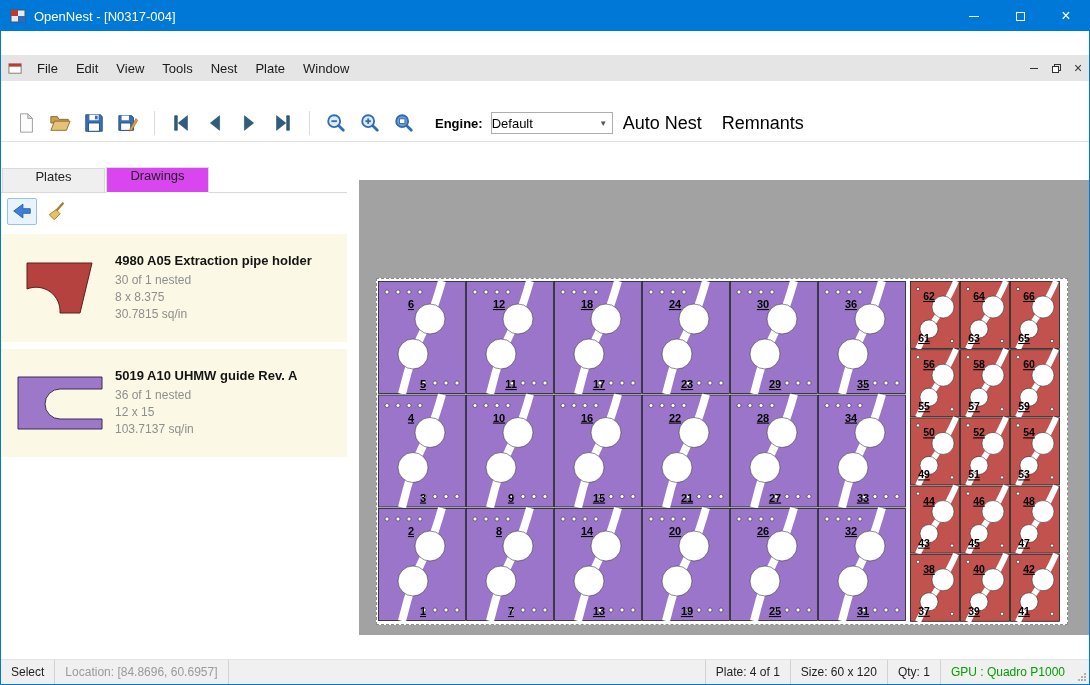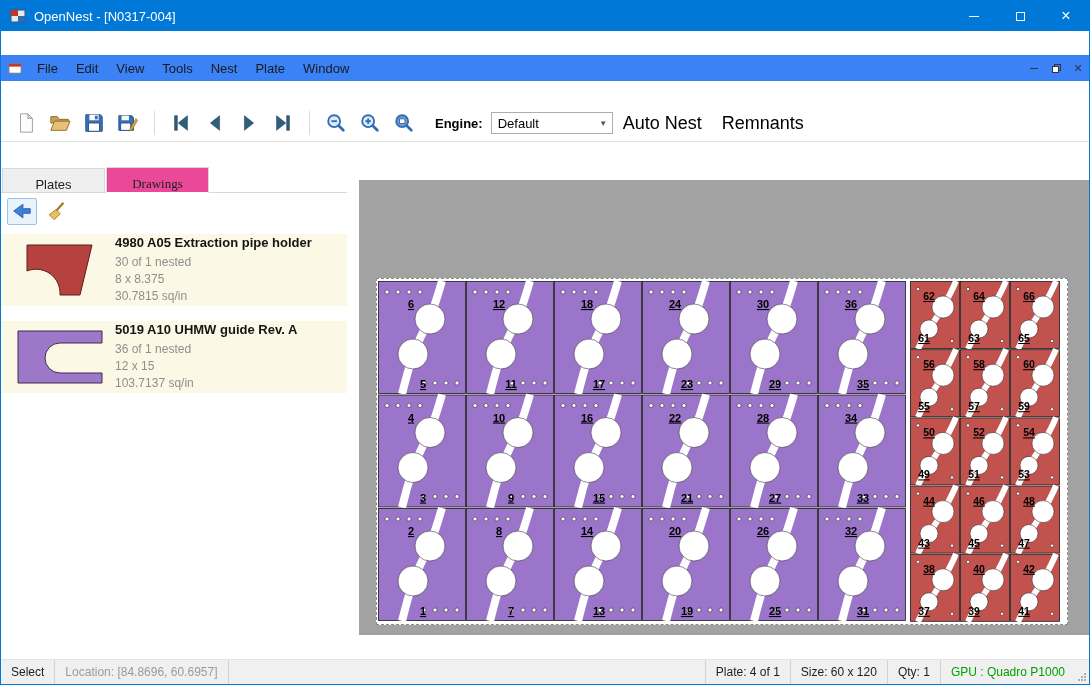--- a/index.html
+++ b/index.html
@@ -10,54 +10,54 @@
   .titlebar { height:30px; background:#0078d7; display:flex; align-items:center; color:#fff; font-size:13px; flex:0 0 auto; }
   .app-icon { width:16px; height:16px; margin:0 8px 0 9px; }
   .titlebar .title { white-space:nowrap; }
   .tb-spacer { flex:1; }
   .cap-btn { width:46px; height:30px; display:flex; align-items:center; justify-content:center; color:#fff; }
   .glyph-min { display:inline-block; width:10px; border-bottom:1px solid #fff; }
   .glyph-max { display:inline-block; width:9px; height:9px; border:1px solid #fff; }
   .cap-close { font-size:16px; line-height:16px; }
 
   
-  .menubar { height:26px; display:flex; align-items:center; background:#3b82f6; font-size:13px; color:#1a1a1a; }
+  .menubar { height:26px; display:flex; align-items:center; background:#e5e5e5; font-size:13px; color:#1a1a1a; }
   .mdi-icon { width:15px; height:15px; margin:0 5px 0 7px; }
   .menu-item { padding:0 9px; height:100%; display:flex; align-items:center; cursor:default; }
   .mdi-ctrl { width:22px; height:20px; display:flex; align-items:center; justify-content:center; color:#333; }
   .mdi-min { display:inline-block; width:8px; border-bottom:1px solid #333; }
   .mdi-close { font-size:14px; }
 
   
   .toolbar { height:37px; display:flex; align-items:center; padding:0 8px; background:#fff; border-bottom:1px solid #e2e2e2; flex:0 0 auto; }
   .tb-btn { width:30px; height:28px; display:flex; align-items:center; justify-content:center; margin:0 2px; border:1px solid transparent; }
   .tb-sep { width:1px; height:24px; background:#dcdcdc; margin:0 9px; }
   .engine-label { font-weight:bold; font-size:13px; margin-left:14px; }
-  .combo { width:122px; height:22px; border:1px solid #adadad; background:#fff; display:flex; align-items:center; font-size:13px; padding-left:6px; margin-left:8px; }
+  .combo { width:122px; height:22px; border:1px solid #adadad; background:#fff; display:flex; align-items:center; font-size:13px; margin-left:8px; }
   .combo-caret { margin-left:auto; width:17px; text-align:center; font-size:8px; color:#555; }
   .tb-textbtn { font-size:18px; padding:0 10px; height:28px; display:flex; align-items:center; }
 
   
   .main { flex:1; display:flex; min-height:0; }
   .left { width:346px; display:flex; flex-direction:column; background:#fff; }
   .splitter { width:12px; background:#fff; }
   .canvas { flex:1; display:flex; flex-direction:column; min-width:0; }
   .canvas-top { height:14px; background:#fff; }
   .canvas-gray { flex:1; background:#a2a2a2; position:relative; }
   .plate { position:absolute; left:17px; top:98px; width:692px; height:347px; background:#fff; border:1px dashed #8b8b8b; }
 
   
   .tabstrip { height:27px; display:flex; align-items:flex-end; background:#fff; border-bottom:1px solid #d9d9d9; padding-left:1px; }
-  .tab { height:24px; min-width:103px; display:flex; align-items:flex-end; justify-content:center; font-size:13px; border:1px solid #d9d9d9; border-bottom:none; background:#efefef; margin-right:1px; color:#222; }
-  .tab.active { background:#ec4899; height:26px; margin-bottom:-1px; border-bottom:1px solid #fff;font-family:Liberation Serif, serif; }
+  .tab { height:24px; min-width:103px; display:flex; align-items:flex-start; justify-content:center; font-size:13px; border:1px solid #d9d9d9; border-bottom:none; background:#efefef; margin-right:1px; color:#222; }
+  .tab.active { background:#d946ef; height:26px; margin-bottom:-1px; border-bottom:1px solid #fff; }
   .panel-toolbar { height:36px; display:flex; align-items:center; padding:4px 6px; background:#fff; }
   .pt-btn { width:30px; height:27px; display:flex; align-items:center; justify-content:center; margin-right:5px; border:1px solid transparent; border-radius:2px; }
   .pt-btn.selected { border-color:#98c3e8; background:#e8f3fc; }
   .list { flex:1; background:#fff; padding-top:5px; overflow:hidden; }
-  .item { display:flex; background:#fbf9e5; padding:1px 6px; margin-bottom:15px; }
+  .item { display:flex; background:#fbf9e5; padding:19px 6px; margin-bottom:7px; }
   .thumb { width:106px; display:flex; align-items:center; justify-content:center; flex:0 0 auto; }
   .info { flex:1; padding-left:2px; }
   .info .name { font-weight:bold; font-size:13px; color:#141414; margin-bottom:4px; }
   .info .meta { font-size:12px; color:#8e8e8e; line-height:17px; }
 
   
   .statusbar { height:25px; background:#f0f0f0; border-top:1px solid #e3e3e3; display:flex; align-items:center; font-size:12px; color:#222; flex:0 0 auto;justify-content:flex-end; }
   .sb-cell { padding:0 10px; height:100%; display:flex; align-items:center; white-space:nowrap; }
   .sb-sep { width:1px; height:100%; background:#d2d2d2; }
   .sb-spacer { flex:1; }

